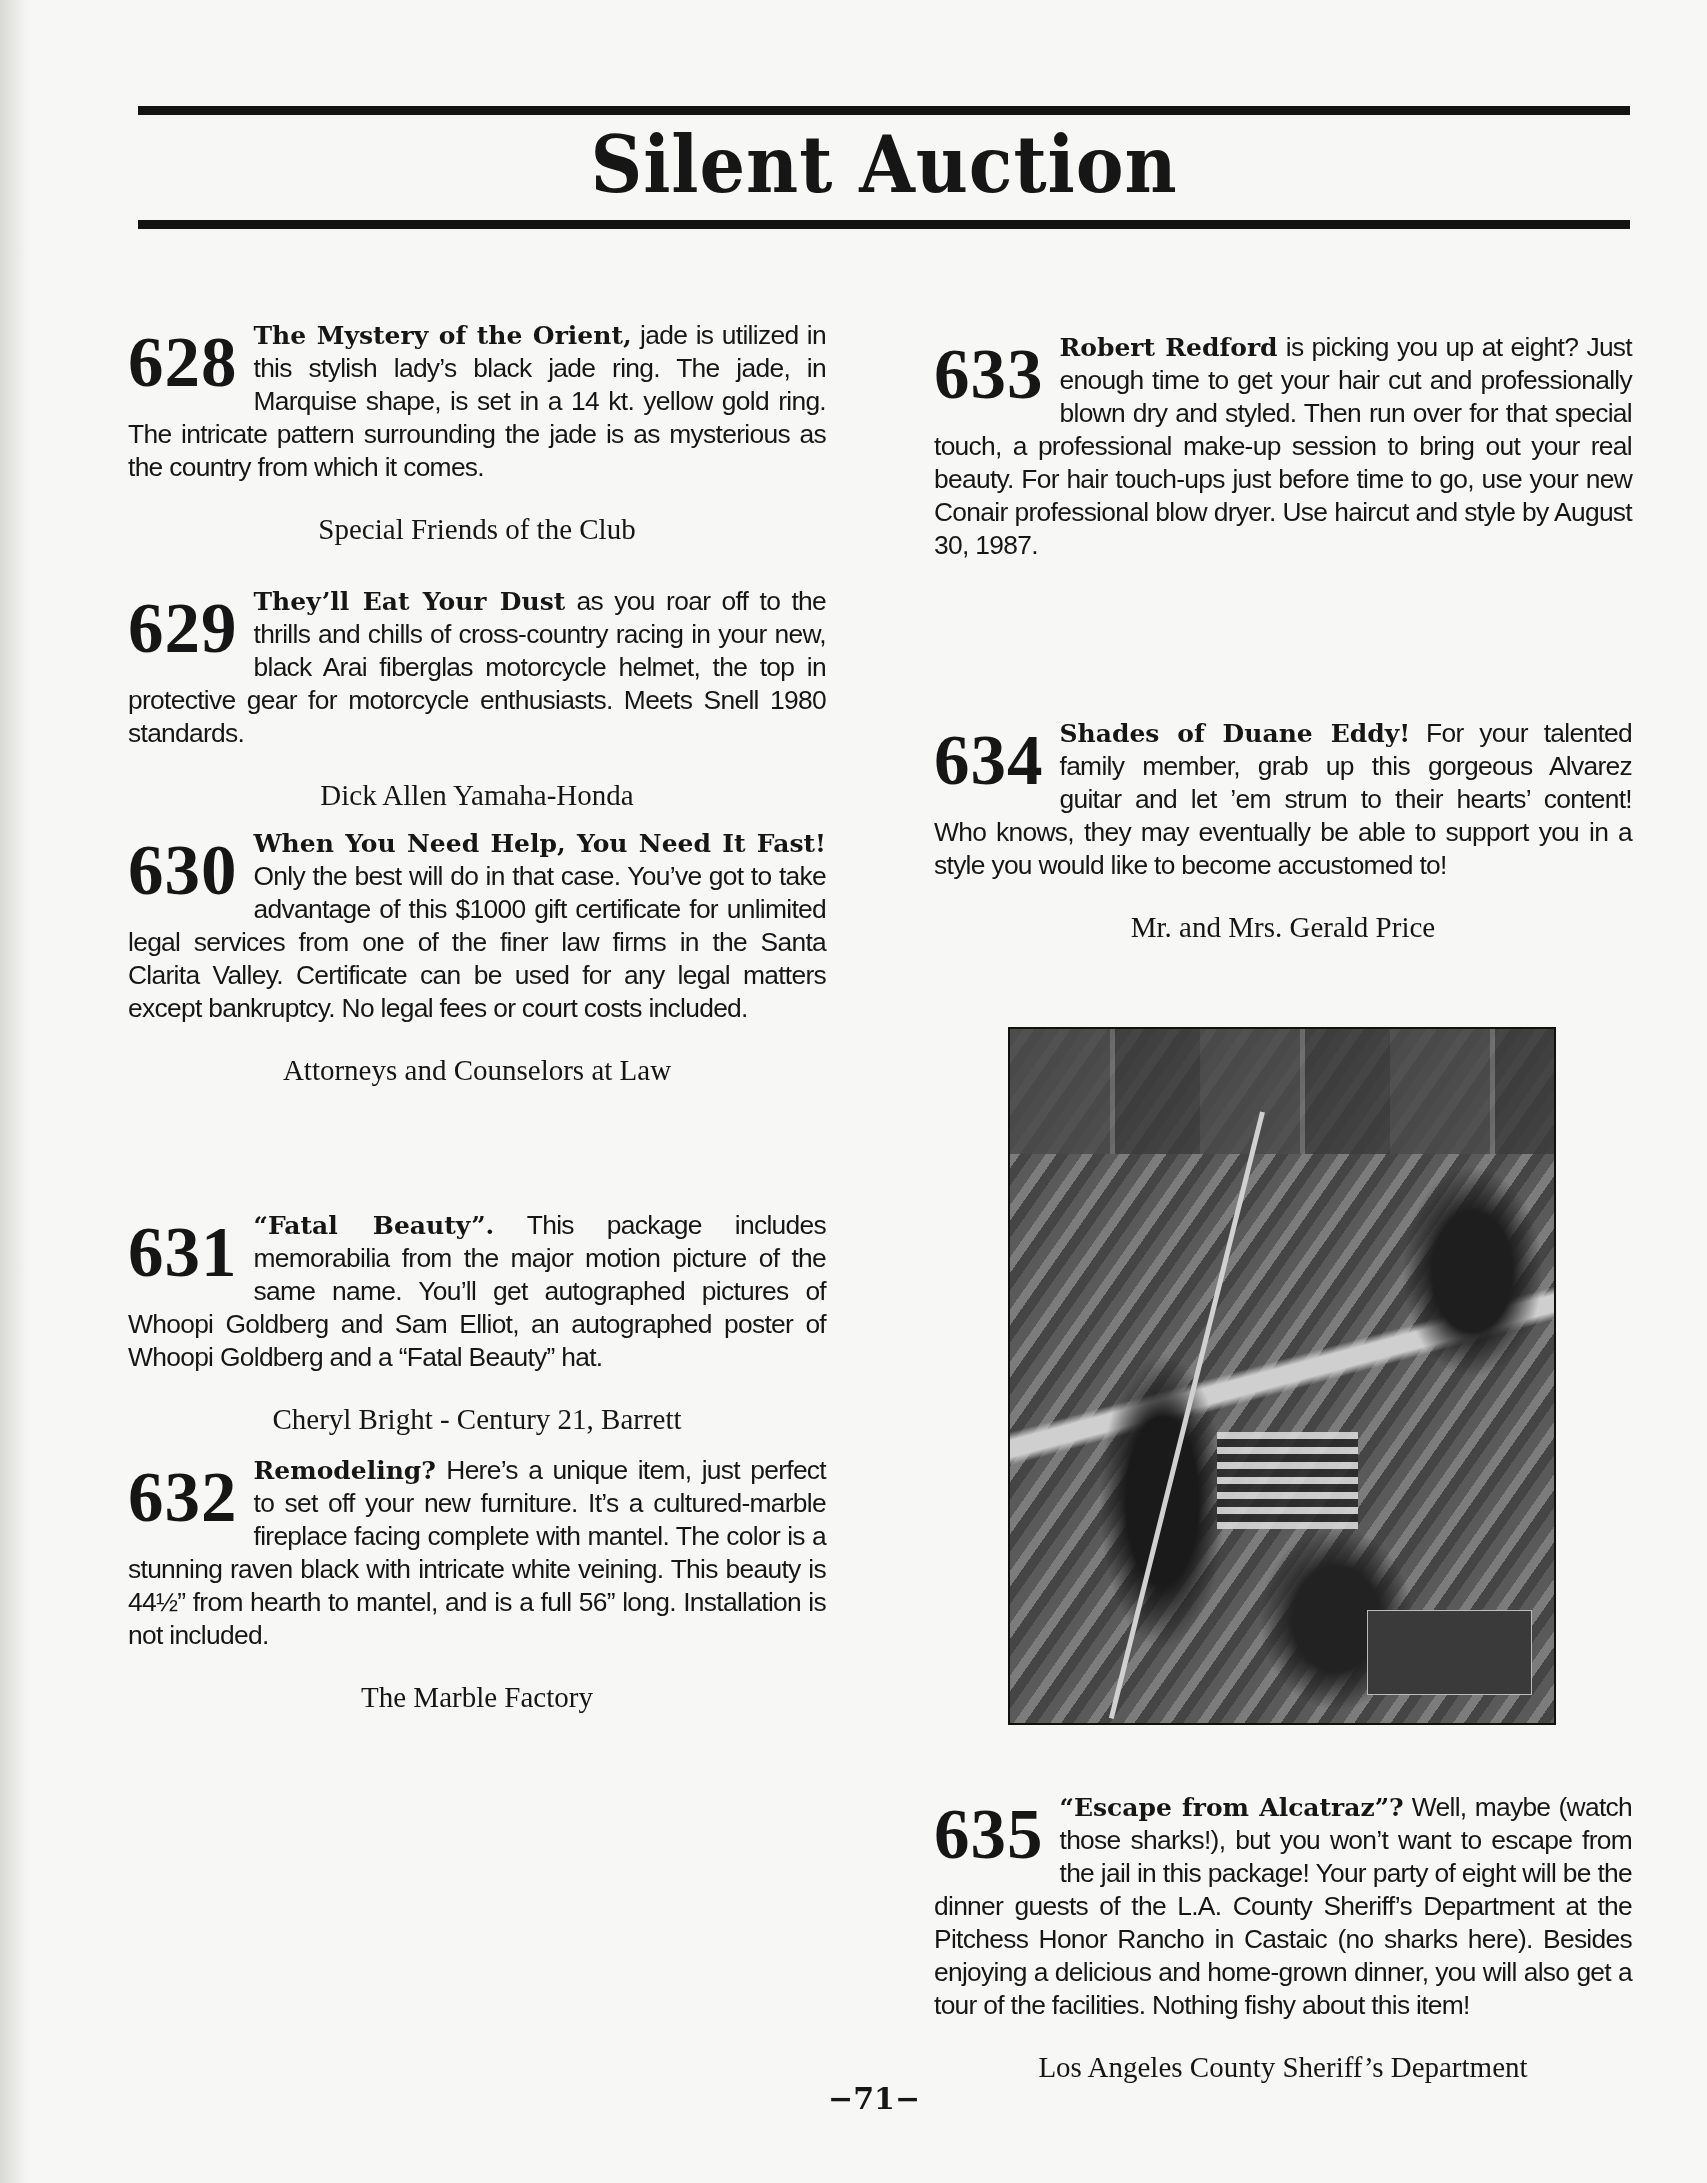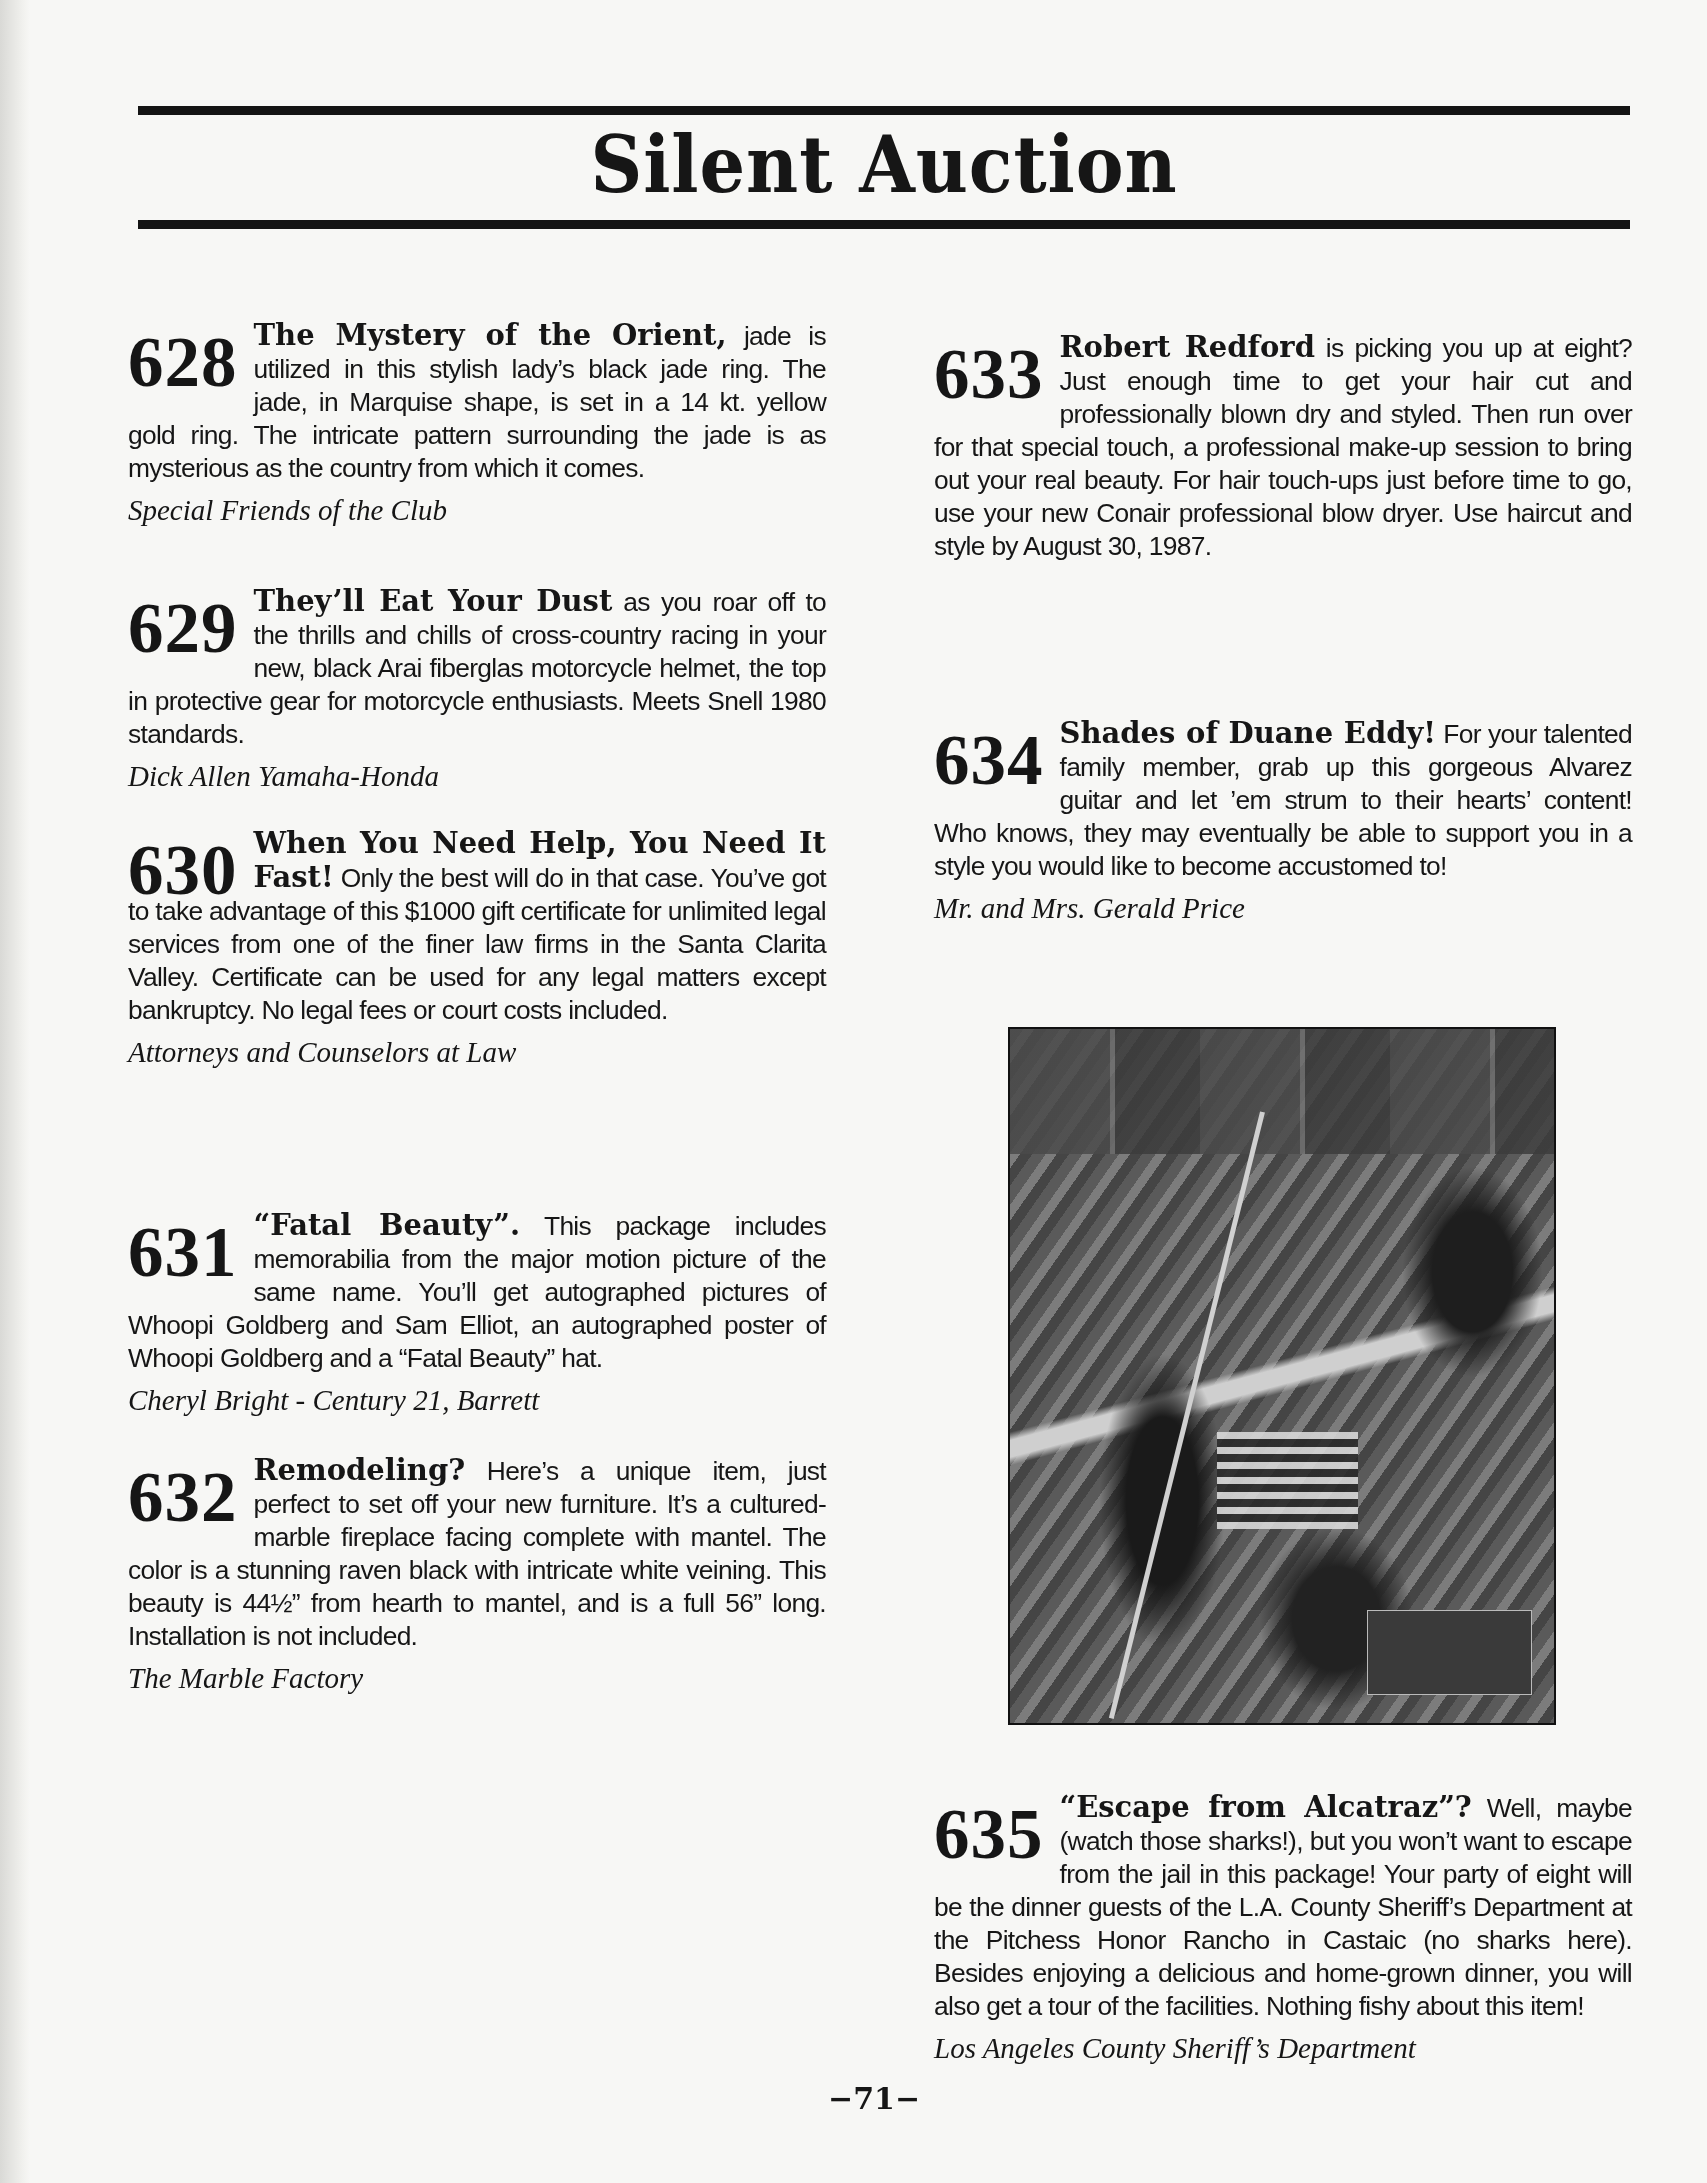--- a/index.html
+++ b/index.html
@@ -33,26 +33,26 @@
     margin: 0;
   }
   .lot-number {
     float: left;
     font-family: Liberation Serif, serif; font-weight: bold;
     font-size: 71px; line-height: 50px;
     margin: 18px 16px 0 0; letter-spacing: 1px;
   }
   .headline {
     font-family: "DejaVu Serif", serif; font-weight: bold;
-    font-size: 29px; letter-spacing: 0px;
+    font-size: 25px; letter-spacing: 0px;
   }
   .donor {
-    font-family: "Liberation Serif", serif; font-style: italic;
-    font-size: 29px; line-height: 34px; text-align: left;
-    margin-top: 8px;
+    font-family: "Liberation Serif", serif; 
+    font-size: 29px; line-height: 34px; text-align: center;
+    margin-top: 28px;
   }
   .photo {
     position: absolute; left: 1008px; top: 1027px; width: 548px; height: 698px;
     border: 2.5px solid #111; box-sizing: border-box;
     background:
       radial-gradient(ellipse 90px 210px at 28% 68%, #1a1a1a 40%, transparent 70%),
       radial-gradient(ellipse 110px 130px at 60% 85%, #222 40%, transparent 70%),
       radial-gradient(ellipse 100px 150px at 85% 35%, #1e1e1e 40%, transparent 70%),
       linear-gradient(165deg, transparent 48%, #cfcfcf 49%, #cfcfcf 51%, transparent 52%),
       repeating-linear-gradient(125deg, #5a5a5a 0 11px, #7c7c7c 11px 20px, #454545 20px 30px),

